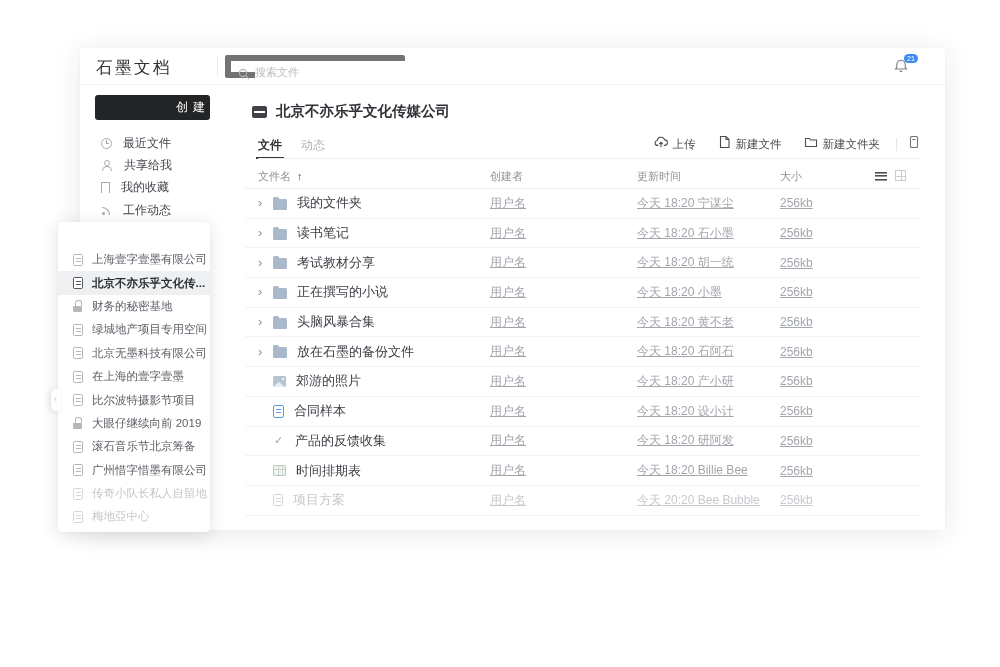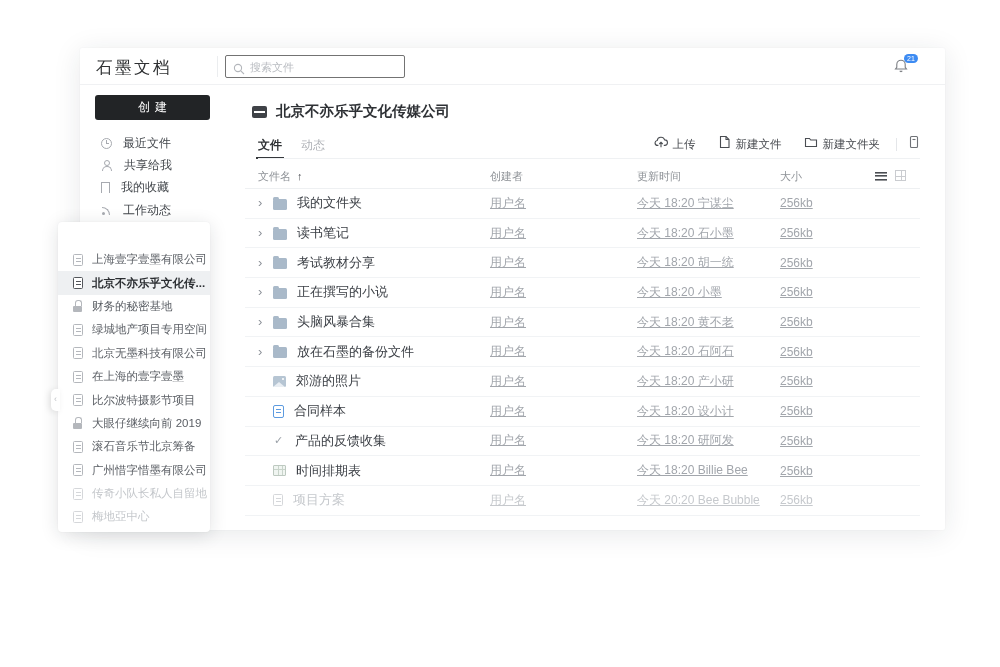--- a/index.html
+++ b/index.html
@@ -8,34 +8,34 @@
 
   
   .card { position:absolute; left:80px; top:48px; width:865px; height:482px; background:#fff;
           border-radius:2px; box-shadow:0 4px 28px rgba(25,35,45,.10), 0 0 2px rgba(0,0,0,.05); }
 
   
   .topbar { position:absolute; left:0; top:0; right:0; height:37px; border-bottom:1px solid #f0f1f3; }
   .logo { position:absolute; left:16px; top:9px; font-family:"Liberation Serif","DejaVu Serif",serif;
           font-size:16.5px; letter-spacing:2.5px; color:#2e3032; font-weight:500; }
   .topbar-divider { position:absolute; left:137px; top:8px; width:1px; height:21px; background:#ebedef; }
-  .search { position:absolute; left:145px; top:7px; width:180px; height:23px; border:1px solid #737373;
+  .search { position:absolute; left:145px; top:7px; width:180px; height:23px; border:6px solid #737373;
             border-radius:2px; background:#fff; }
   .search input { position:absolute; left:24px; top:0; width:152px; height:21px; border:none; outline:none;
             font-size:11px; color:#55585c; font-family:"Liberation Sans",sans-serif; }
   .search input::placeholder { color:#b9bcc1; }
   .search .sicon { position:absolute; left:7px; top:5px; }
   .bell { position:absolute; left:813px; top:9px; width:26px; height:20px; cursor:pointer; }
   .badge { position:absolute; left:11px; top:-3px; background:#3d8bf2; color:#fff; font-size:7px;
            line-height:9px; padding:0 3px; border-radius:6px; }
 
   
   .create-btn { position:absolute; left:15px; top:47px; width:115px; height:25px; background:#222426;
                 color:#fff; font-size:12px; letter-spacing:5px; text-indent:5px; border:none; border-radius:3px;
-                text-align:center; line-height:25px; cursor:pointer; }
+                text-align:right; line-height:25px; cursor:pointer; }
   .nav { position:absolute; left:15px; top:84px; width:140px; }
   .nav-item { position:relative; height:22.3px; display:flex; align-items:center; cursor:pointer; }
   .nav-item .ic { margin-left:6px; margin-right:11px; }
   .nav-label { font-size:12px; color:#43474c;text-align:right; }
 
   
   .team-panel { position:absolute; left:58px; top:222px; width:152px; height:310px; background:#fff;
                 border-radius:4px; box-shadow:0 3px 18px rgba(20,30,40,.13), 0 0 2px rgba(0,0,0,.06); z-index:20; }
   .tp-head { position:relative; height:28px; display:flex; align-items:center; padding:4px 12px 0 13px; }
   .tp-head .ic { margin-right:10px; }

